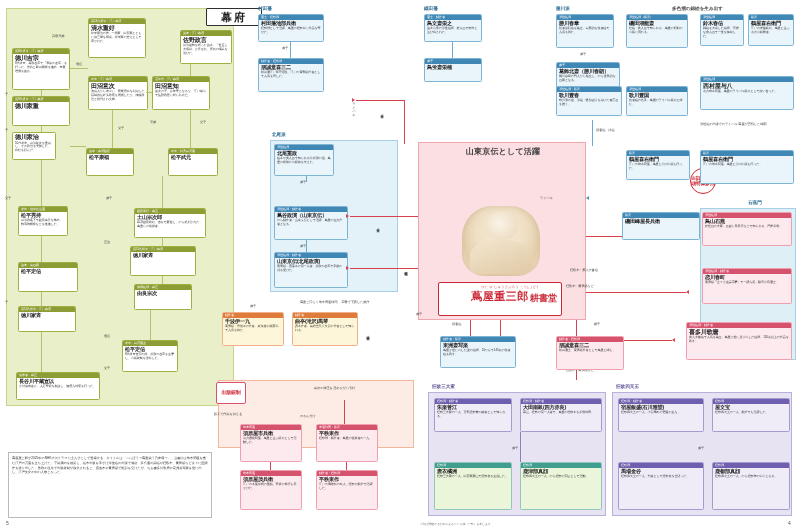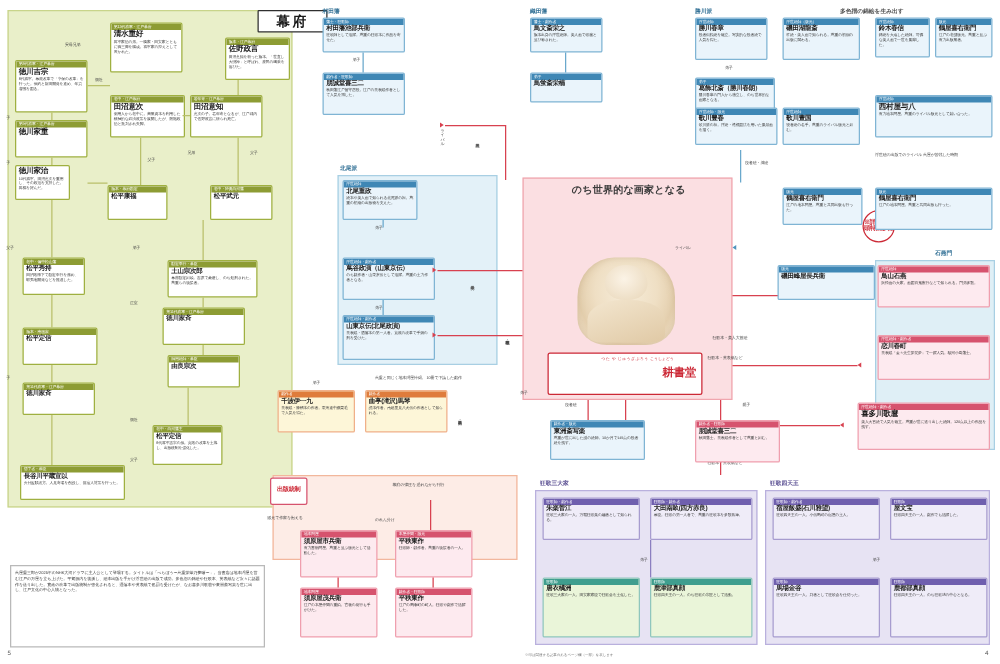--- a/index.html
+++ b/index.html
@@ -421,26 +421,27 @@
   <div class="bx blue bluebg" style="left:700px; top:76px; width:94px; height:34px;">
     <span class="role">浮世絵師</span>
     <span class="nm">西村屋与八</span>
     <span class="dsc">有力地本問屋。蔦重のライバル版元として競い合った。</span>
   </div>
 
   <div class="lbl" style="left:700px; top:122px; width:92px; white-space:normal; line-height:1.3;">浮世絵の出版でのライバル
 蔦屋が苦戦した時期</div>
 
   <div class="title-plate">
-    <div class="t1">のち世界的な画家となる</div>
+    <div class="t1">山東京伝として活躍</div>
   </div>
   <div class="statue"></div>
 
   <div class="tsutaya">
     <div class="sub">つた や じゅうざぶろう</div>
+    <div class="big">蔦屋重三郎</div>
     <div class="side">耕書堂</div>
   </div>
   <div class="lbl red" style="left:520px; top:285px;">こうしょどう</div>
 
   <div class="stamp" style="left:690px; top:168px;">※詳細は巻頭特集参照</div>
 
   <div class="lbl" style="left:452px; top:322px;">役者絵</div>
   <div class="lbl" style="left:540px; top:196px;">ライバル</div>
   <div class="lbl" style="left:596px; top:128px;">役者絵・挿絵</div>
   <div class="lbl rot" style="left:352px; top:100px;">ライバル</div>

